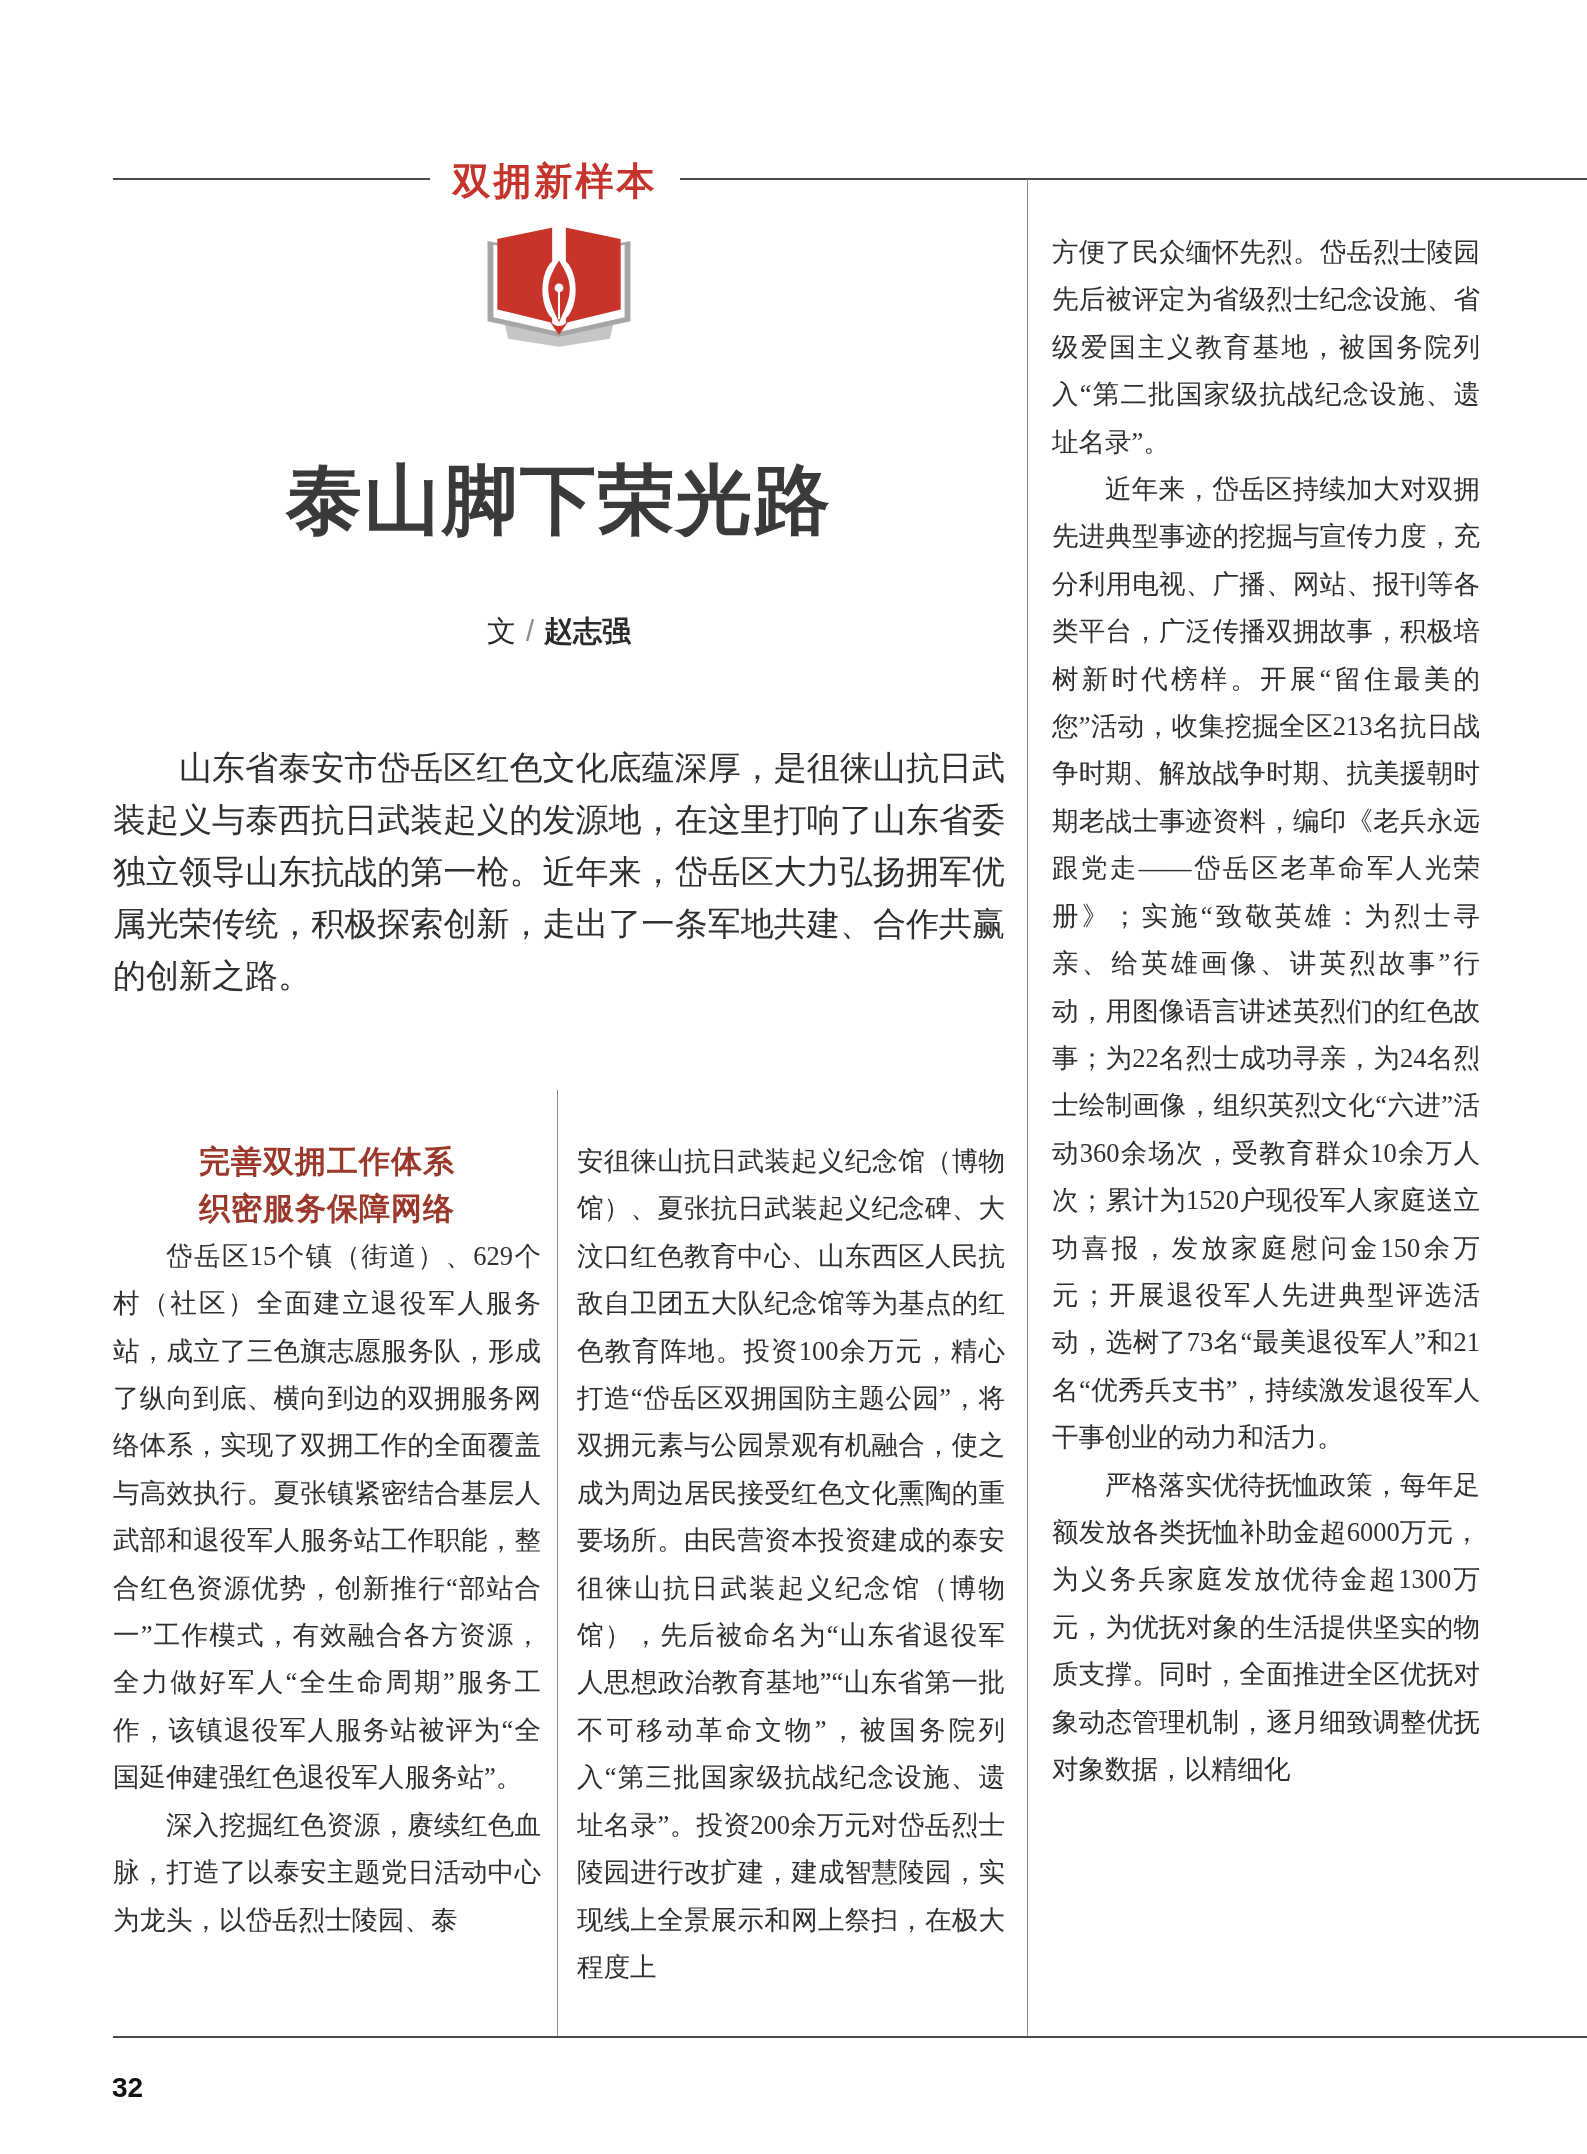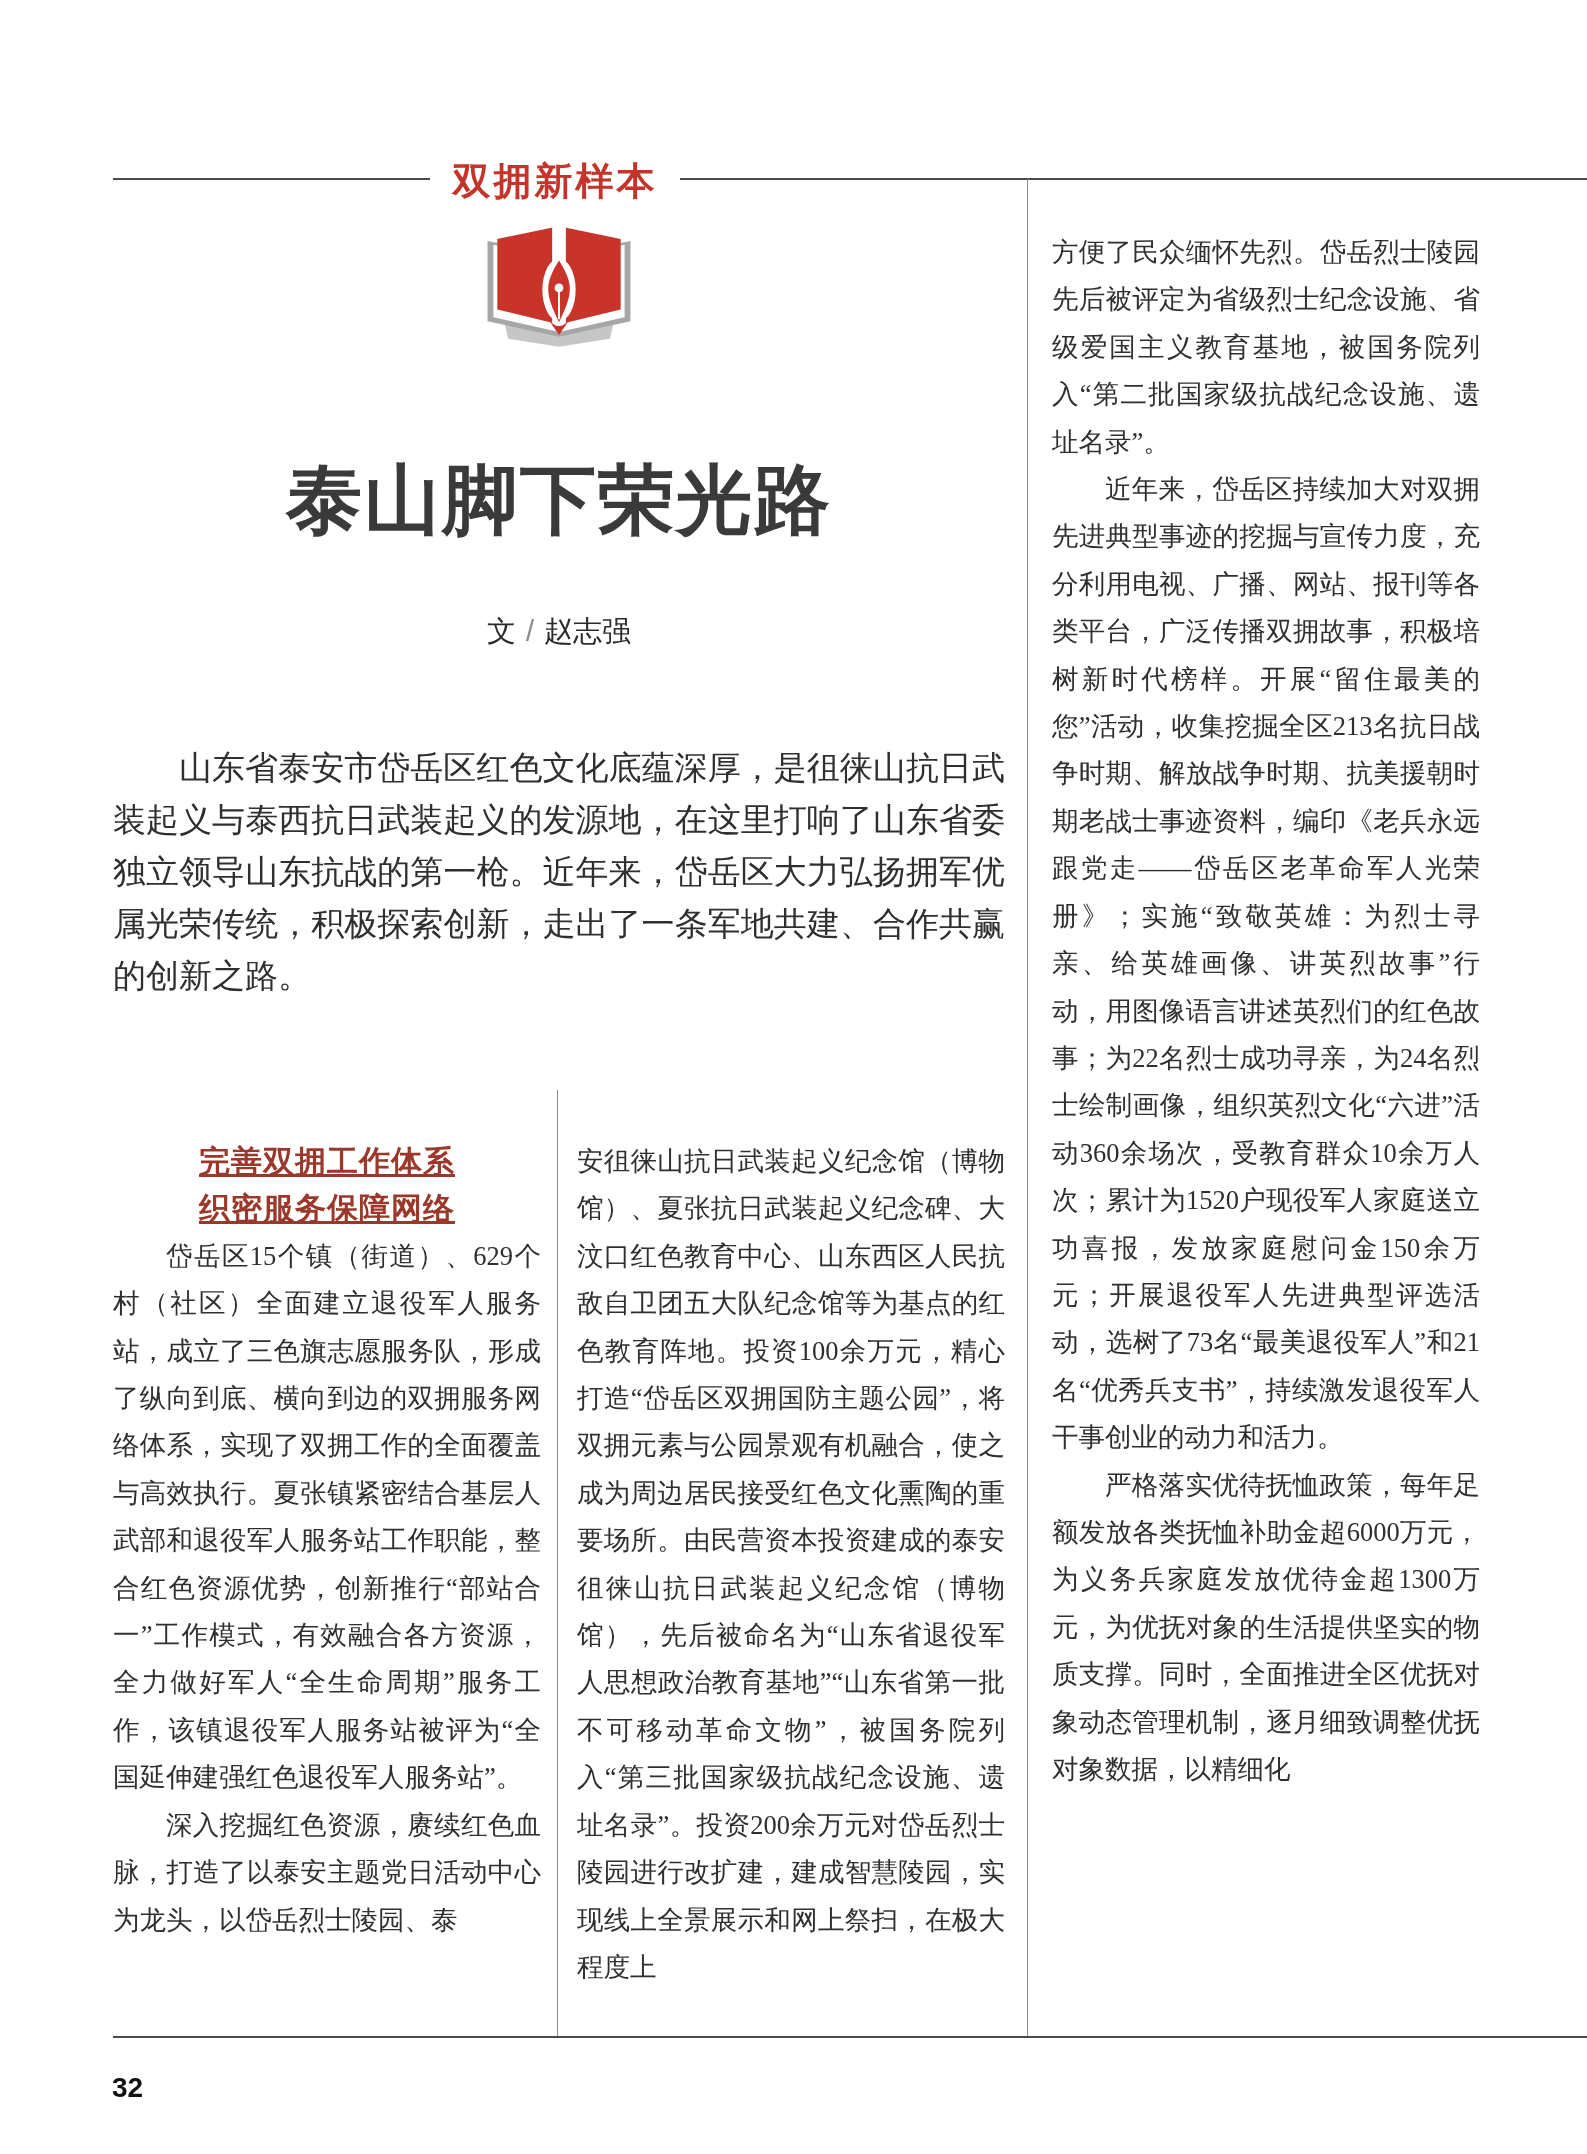--- a/index.html
+++ b/index.html
@@ -38,21 +38,21 @@
     font-weight:900;font-size:76px;color:#3a3a3a;
     letter-spacing:2px;white-space:nowrap;
   }
   .byline{
     position:absolute;left:113px;top:612px;width:892px;
     text-align:center;
     font-family:"Liberation Sans", sans-serif;
     font-size:29px;color:#2b2b2b;
   }
   .byline .sep{color:#8a8a8a;padding:0 10px;font-weight:400;}
-  .byline .author{font-weight:normal;}
+  .byline .author{font-weight:bold;}
 
   
   .intro{
     position:absolute;left:113px;top:742px;width:892px;
     font-size:33px;line-height:52px;color:#2f2f2f;
     text-align:justify;text-indent:2em;
   }
 
   
   .col{
@@ -65,21 +65,21 @@
   .col-left{left:113px;top:1138px;}
   .col-mid{left:577px;top:1138px;}
   .col-right{left:1052px;top:205px;margin-top:24px;}
 
   .sec-heading{
     text-align:center;
     font-family:"Liberation Sans", sans-serif;
     font-weight:bold;font-size:31px;line-height:47.4px;
     color:#9a392b;letter-spacing:1px;
   }
-  .sec-heading div{white-space:nowrap;text-decoration:underline;}
+  .sec-heading div{white-space:nowrap;}
   .heading-mid{margin-top:56px;margin-bottom:26px;}
 
   
   .pagenum{
     position:absolute;left:112px;top:2072px;
     font-family:Liberation Sans, sans-serif;
     font-weight:bold;font-size:28px;color:#111;
   }
 </style>
 </head>

